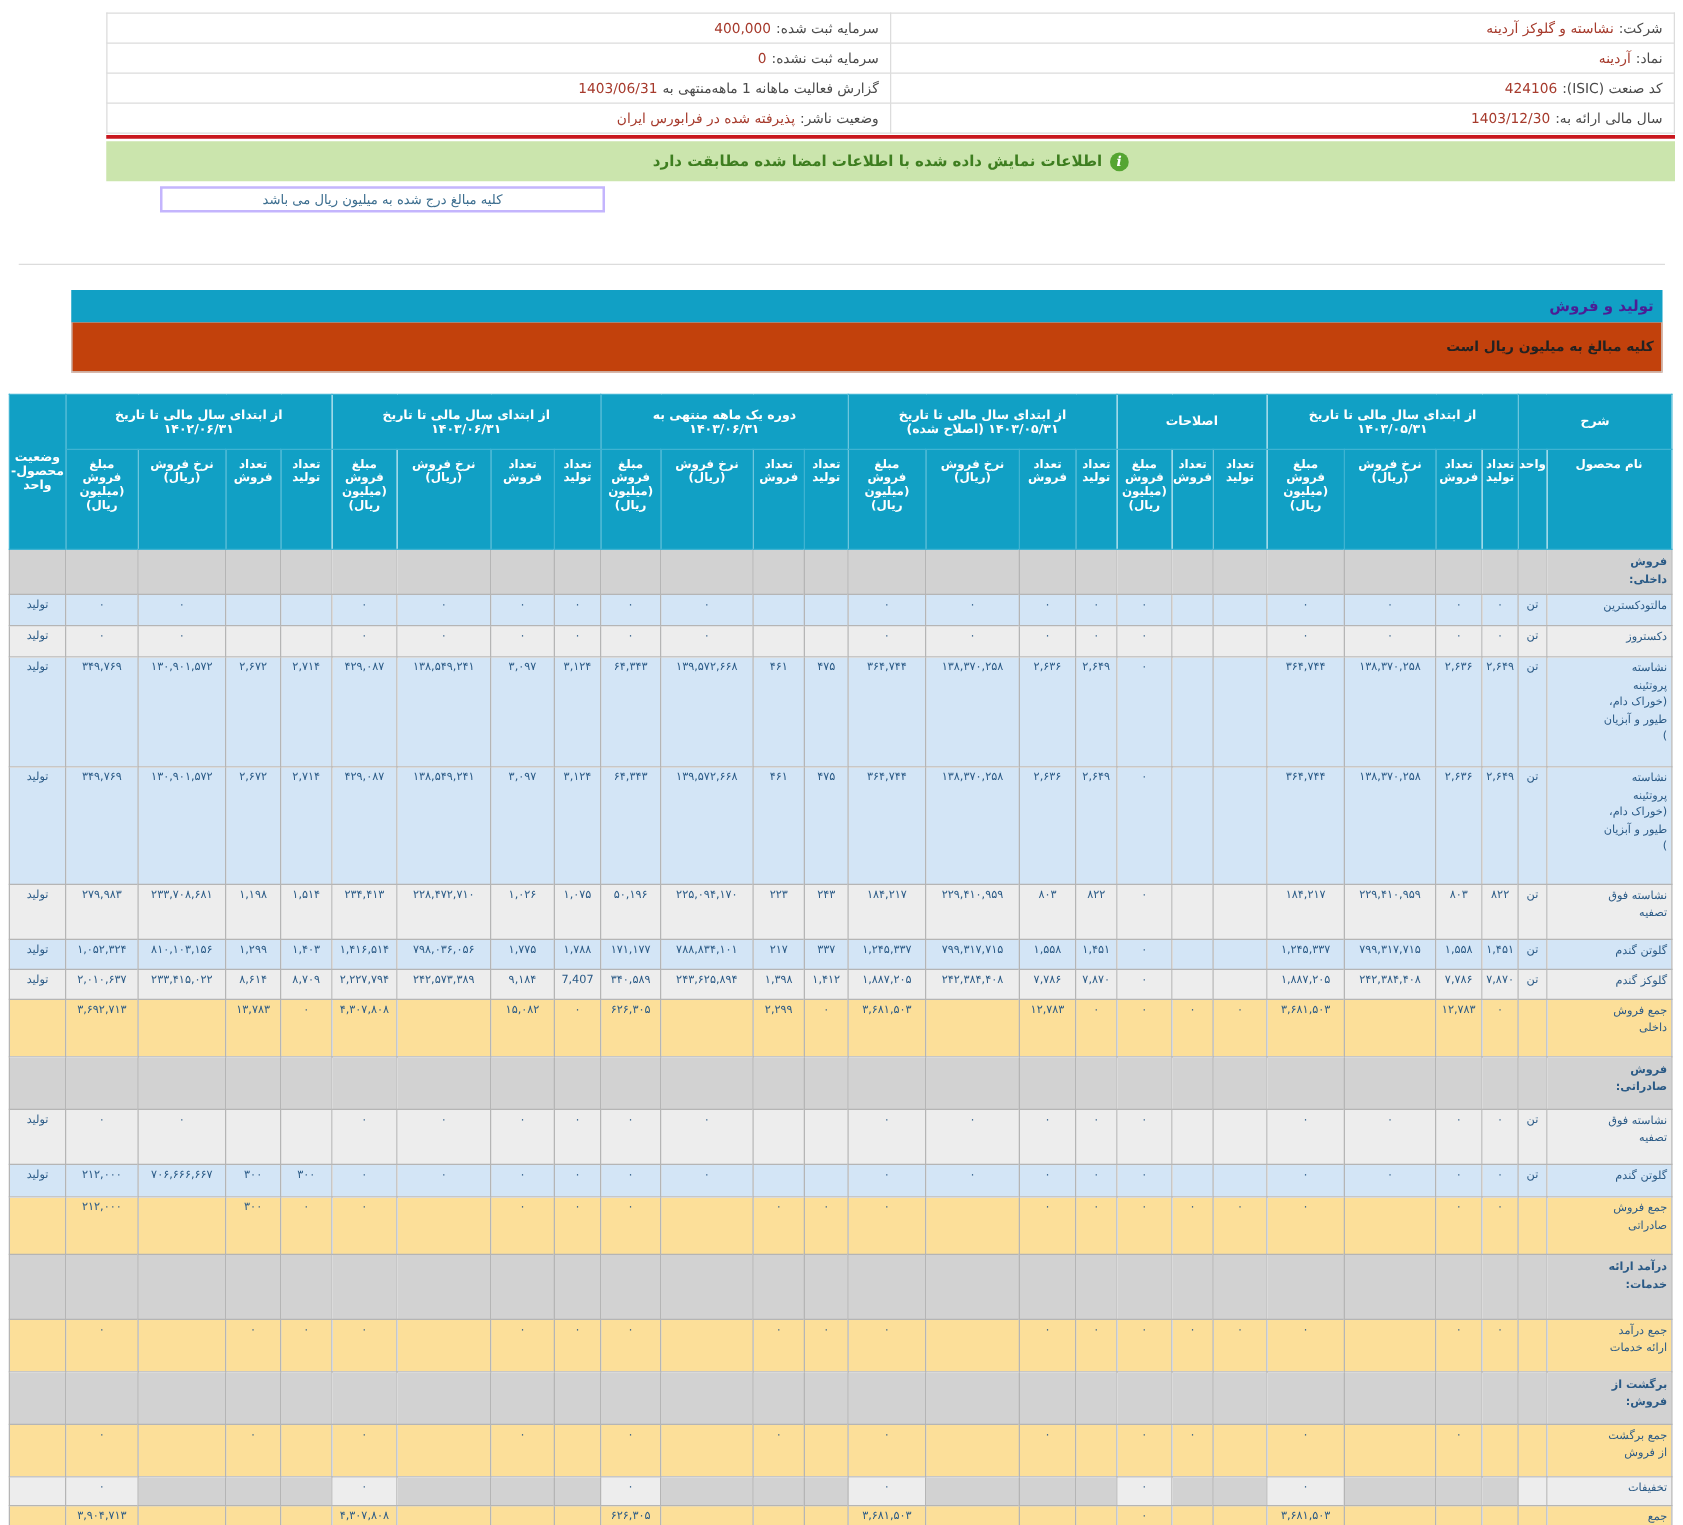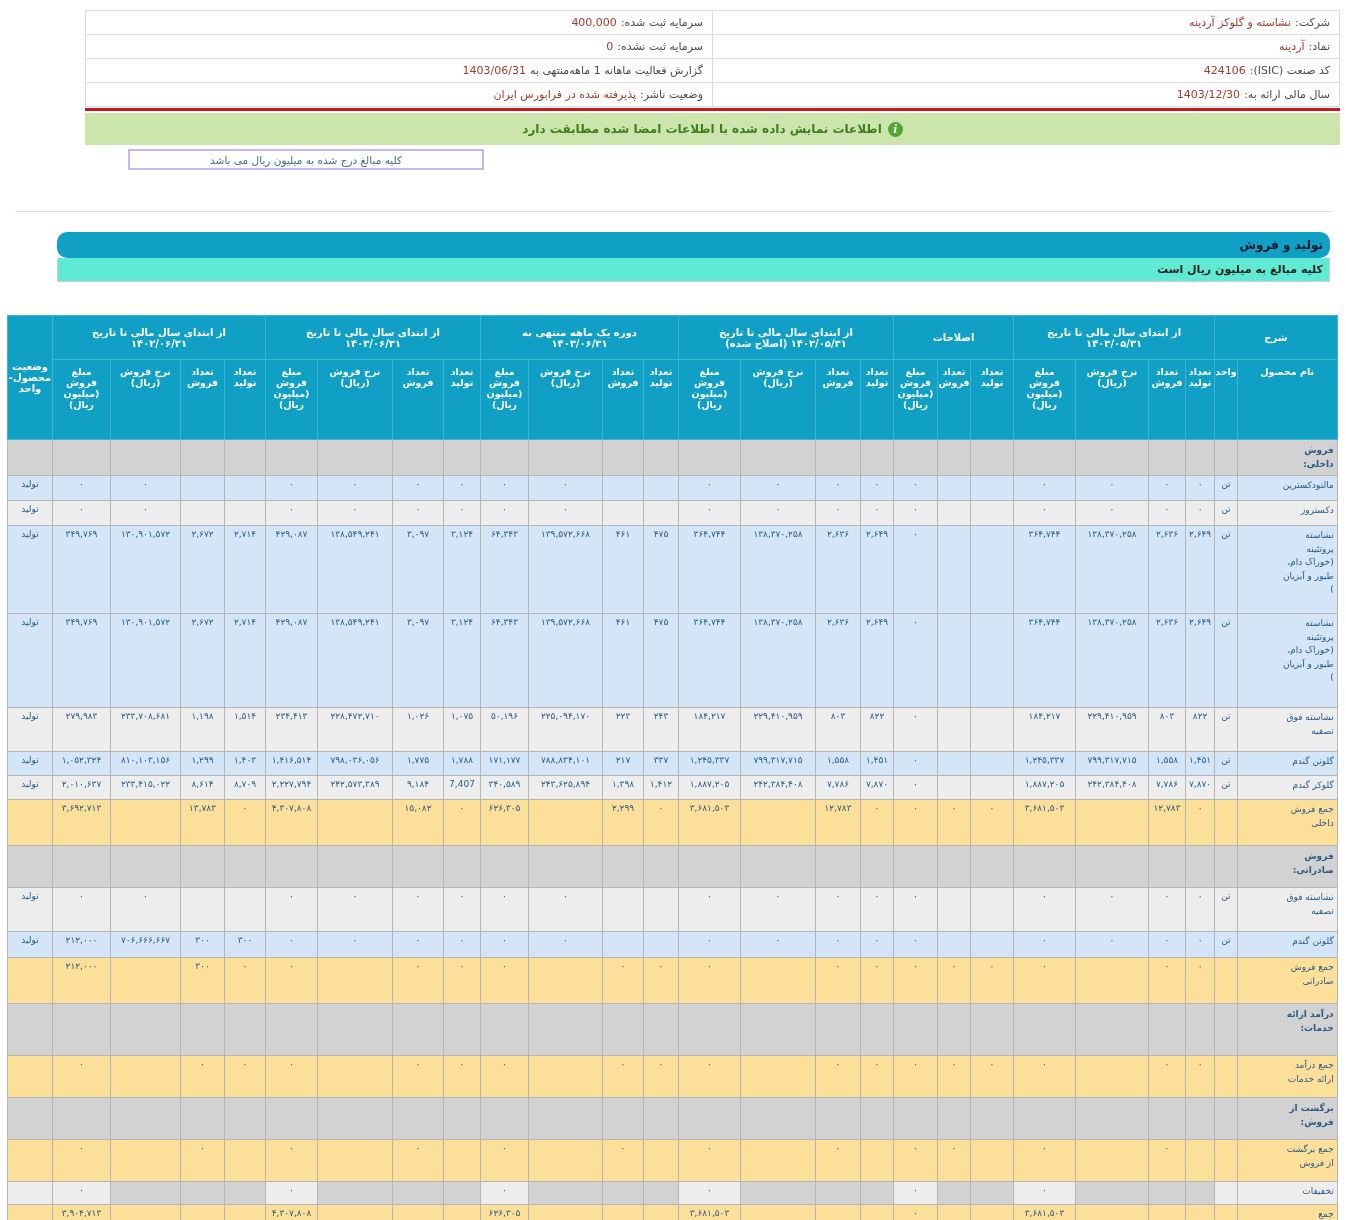--- a/index.html
+++ b/index.html
@@ -14,23 +14,23 @@
   
   .info-table{left:85px; top:10px; width:1255px; border:1px solid #c6c6c6; background:#fff; border-collapse:collapse; table-layout:fixed;}
   .info-table td{border:1px solid #dcdcdc; height:24px; padding:4px 9px; font-size:11px; vertical-align:middle; text-align:right; white-space:nowrap; overflow:hidden;}
   .info-lbl{color:var(--label_grey);}
   .info-val{color:var(--value_red); margin-right:4px;}
   .red-line{left:85px; top:108px; width:1255px; height:3px; background:var(--accent_red);}
   .notice{left:85px; top:113px; width:1255px; height:32px; background:var(--notice_bg); display:flex; align-items:center; justify-content:center; gap:6px; font-size:12px; font-weight:bold; color:var(--notice_text);}
   .notice-icon{display:inline-flex; align-items:center; justify-content:center; width:15px; height:15px; border-radius:50%; background:var(--icon_green); color:#fff; font-size:11px; font-style:italic; font-weight:bold; font-family:"DejaVu Serif",serif;}
   .unit-btn{left:85px; top:149px; width:356px; height:21px; background:#fff; border:2px solid #c4b5fd; font-size:10.5px; color:#3c6e8f; display:flex; align-items:center; justify-content:center; cursor:pointer;margin-left:43px;}
   .rule{left:15px; top:211px; width:1317px; height:1px; background:#dcdcdc;}
-  .title-bar{left:57px; top:232px; width:1273px; height:26px; background:var(--teal); color:#0f172a; font-size:12px; font-weight:bold; display:flex; align-items:center; text-align:left; padding:0 7px; direction:rtl; justify-content:flex-start;border-radius:10px;}
+  .title-bar{left:57px; top:232px; width:1273px; height:26px; background:var(--teal); color:#4c1d95; font-size:12px; font-weight:bold; display:flex; align-items:center; text-align:left; padding:0 7px; direction:rtl; justify-content:flex-start;}
   .title-bar span{direction:rtl;}
-  .subtitle-bar{left:57px; top:258px; width:1273px; height:24px; background:#5eead4; border:1px solid #cfcfcf; border-top:none; color:#222; font-size:11px; font-weight:bold; display:flex; align-items:center; padding:0 6px; justify-content:flex-start;}
+  .subtitle-bar{left:57px; top:258px; width:1273px; height:40px; background:#c2410c; border:1px solid #cfcfcf; border-top:none; color:#222; font-size:11px; font-weight:bold; display:flex; align-items:center; padding:0 6px; justify-content:flex-start;}
   
   .main-table{left:7px; top:315px; border-collapse:collapse; table-layout:fixed; direction:rtl;}
   .main-table th, .main-table td{border:1px solid #b5b5b5; overflow:hidden;}
   .main-table th{background:var(--teal); border-color:var(--teal-border); color:#fff; font-weight:bold; text-align:center; vertical-align:middle; white-space:pre-line; padding:0;}
   th.grp{font-size:10px; height:44px;}
   th.col{font-size:9.5px; height:80px; vertical-align:top; padding-top:6px;}
   .main-table td{font-size:9px; color:var(--table_text); vertical-align:top; padding:3px 3px 2px 3px; white-space:pre-line;}
   td.name{text-align:right; line-height:1.5;}
   td.num, td.unit, td.status{text-align:center;}
   tr.shade-blue td{background:var(--row_blue);}

